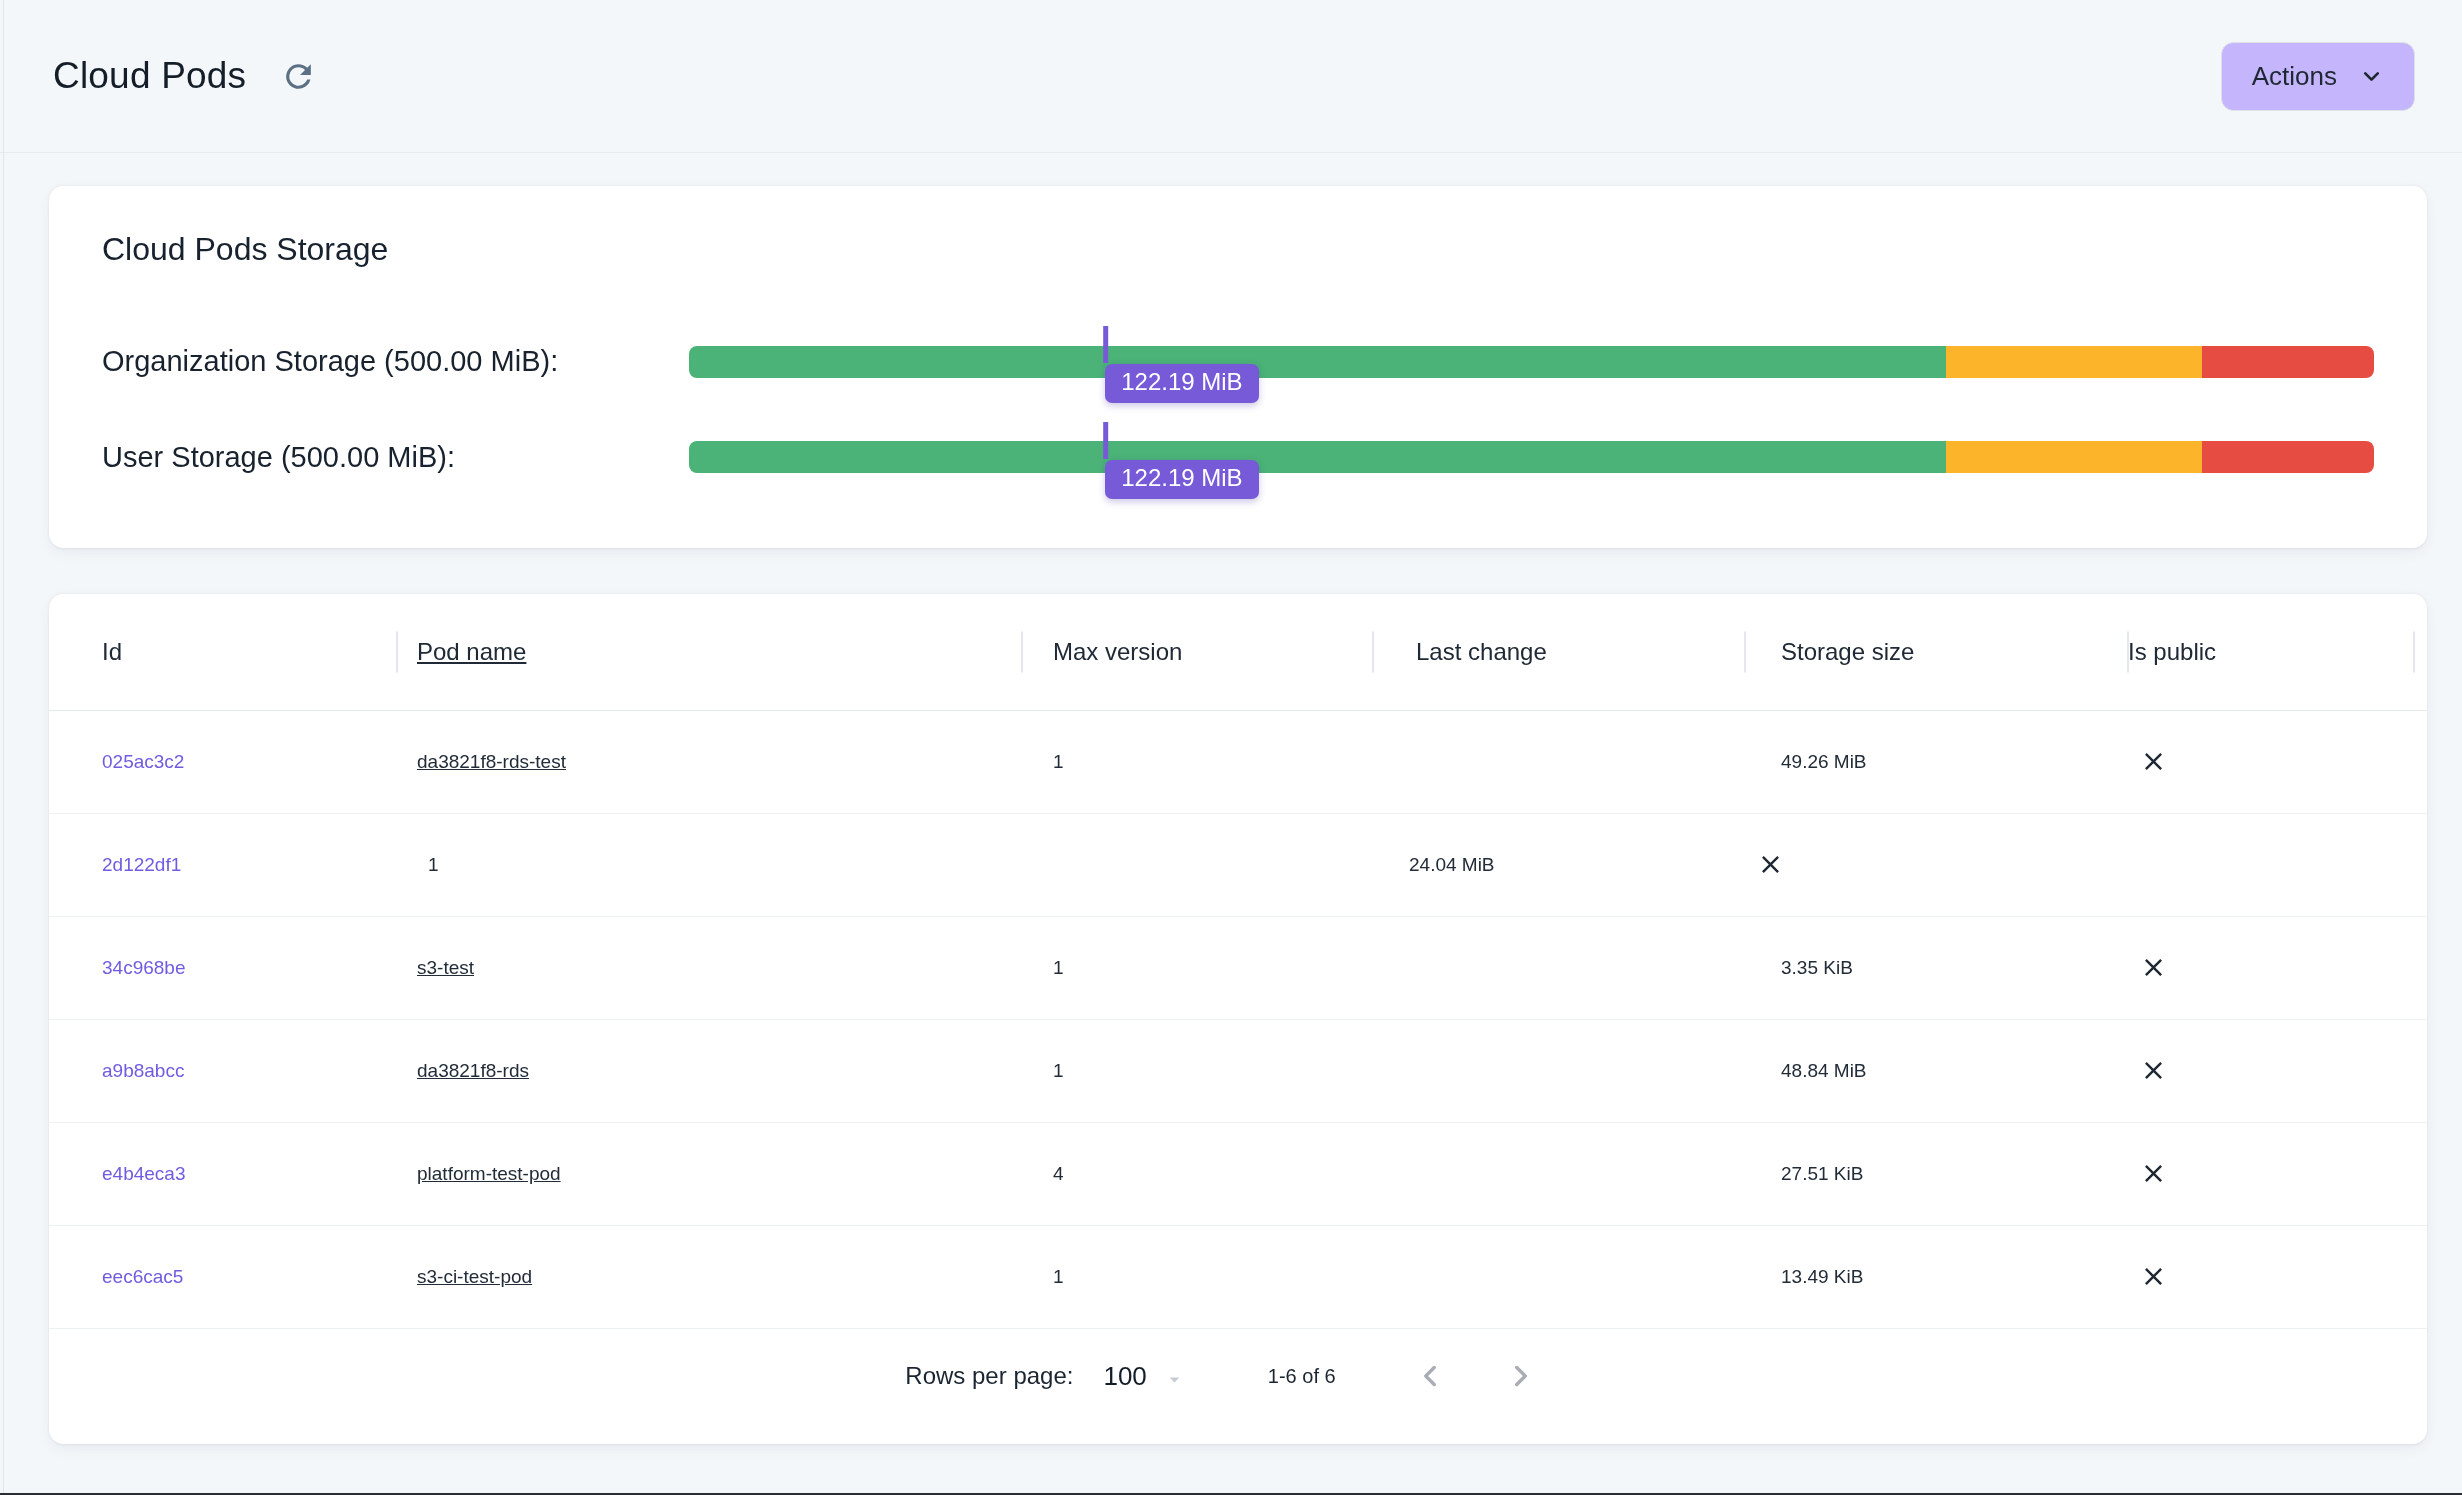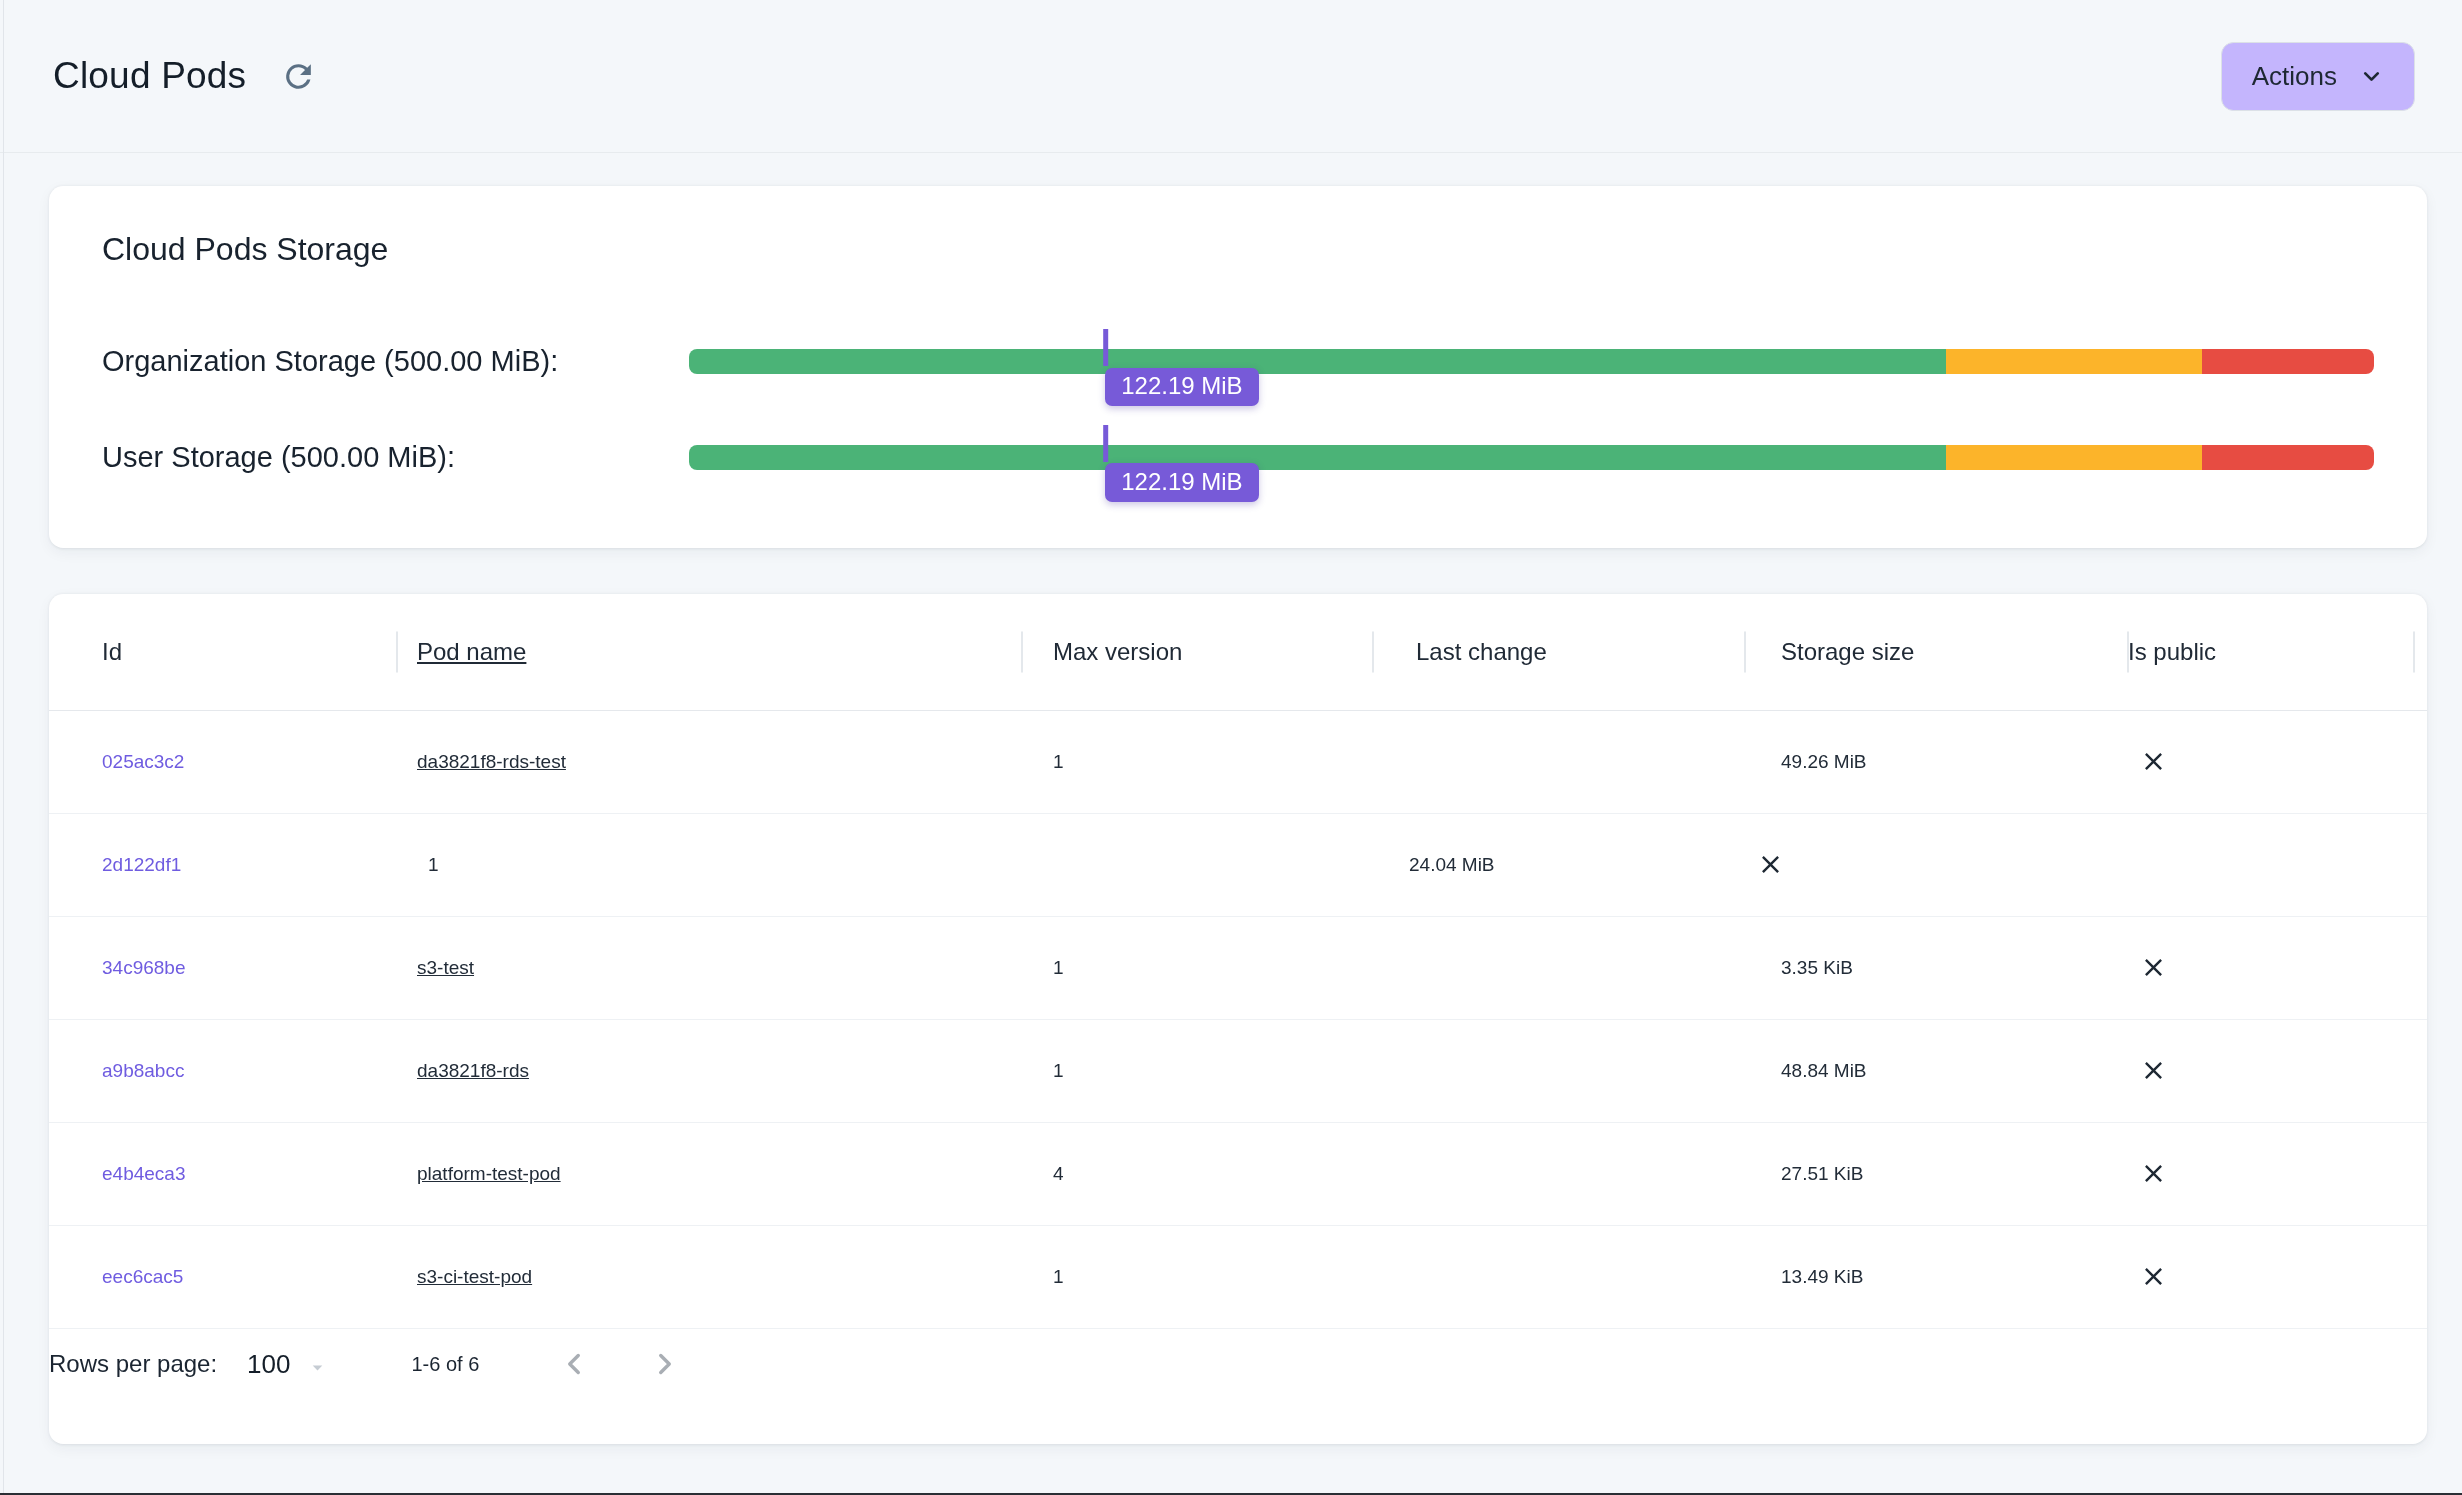--- a/index.html
+++ b/index.html
@@ -52,21 +52,21 @@
   }
   .storage-card {
     margin:33px 35px 0 49px;
     padding:44px 53px 48px 53px;
   }
   .storage-title { margin:0; font-size:32px; font-weight:400; color:#18222e; line-height:39px; }
   .storage-row { display:flex; align-items:center; min-height:85px; }
   .storage-row.first { margin-top:50px; }
   .storage-row.second { margin-top:10.7px; }
   .storage-label { flex:0 0 587px; font-size:29px; color:#18222e; }
-  .bar-wrap { flex:1; position:relative; height:25px; }
+  .bar-wrap { flex:1; position:relative; height:32px; }
   .bar-track { position:absolute; inset:0; border-radius:8px; background:var(--ok,#4bb377); }
   .bar-tick {
     position:absolute; top:-19.6px; width:4.4px; height:37px;
     background:var(--marker,#775ad8); transform:translateX(-1.8px); z-index:2;
   }
   .bar-badge {
     position:absolute; top:18.7px;
     background:var(--marker,#775ad8);
     color:#ffffff; font-size:24px; line-height:1.1;
     padding:5.3px 16px 7.1px 16px;
@@ -99,22 +99,22 @@
   .c6 { }
   .sep { position:absolute; top:50%; transform:translateY(-50%); width:1.8px; height:41px; background:#e4e8ec; }
   .sep1 { left:347px; } .sep2 { left:972px; } .sep3 { left:1323px; }
   .sep4 { left:1695px; } .sep5 { left:2078px; } .sep6 { left:2364px; }
   .trow { height:103px; border-bottom:0.9px solid #eef1f4; box-sizing:border-box; cursor:pointer; }
   .id-link { color:var(--link,#6f5ce0); text-decoration:none; cursor:pointer; }
   .x-icon { width:29px; height:29px; margin-left:10.7px; display:block; fill:#1e2833; }
 
   
   .tfoot {
-    position:absolute; left:0; right:0; bottom:16px; height:114px;
-    display:flex; align-items:center; justify-content:flex-start;
+    position:absolute; left:0; right:0; bottom:4px; height:114px;
+    display:flex; align-items:center; justify-content:center;
     padding:0 30px 12.5px 0;
     box-sizing:border-box;
   }
   .rpp-label { font-size:24px; color:#1b2531; }
   .rpp-select { display:flex; align-items:flex-end; margin-left:30px; cursor:pointer; }
   .rpp-value { font-size:26px; color:#141e29; }
   .rpp-caret { width:23px; height:23px; margin-left:16px; margin-bottom:0.9px; }
   .range-label { font-size:20px; color:#1b2531; margin-left:82px; }
   .pg-btn {
     background:none; border:none; padding:0; margin-left:75px;

